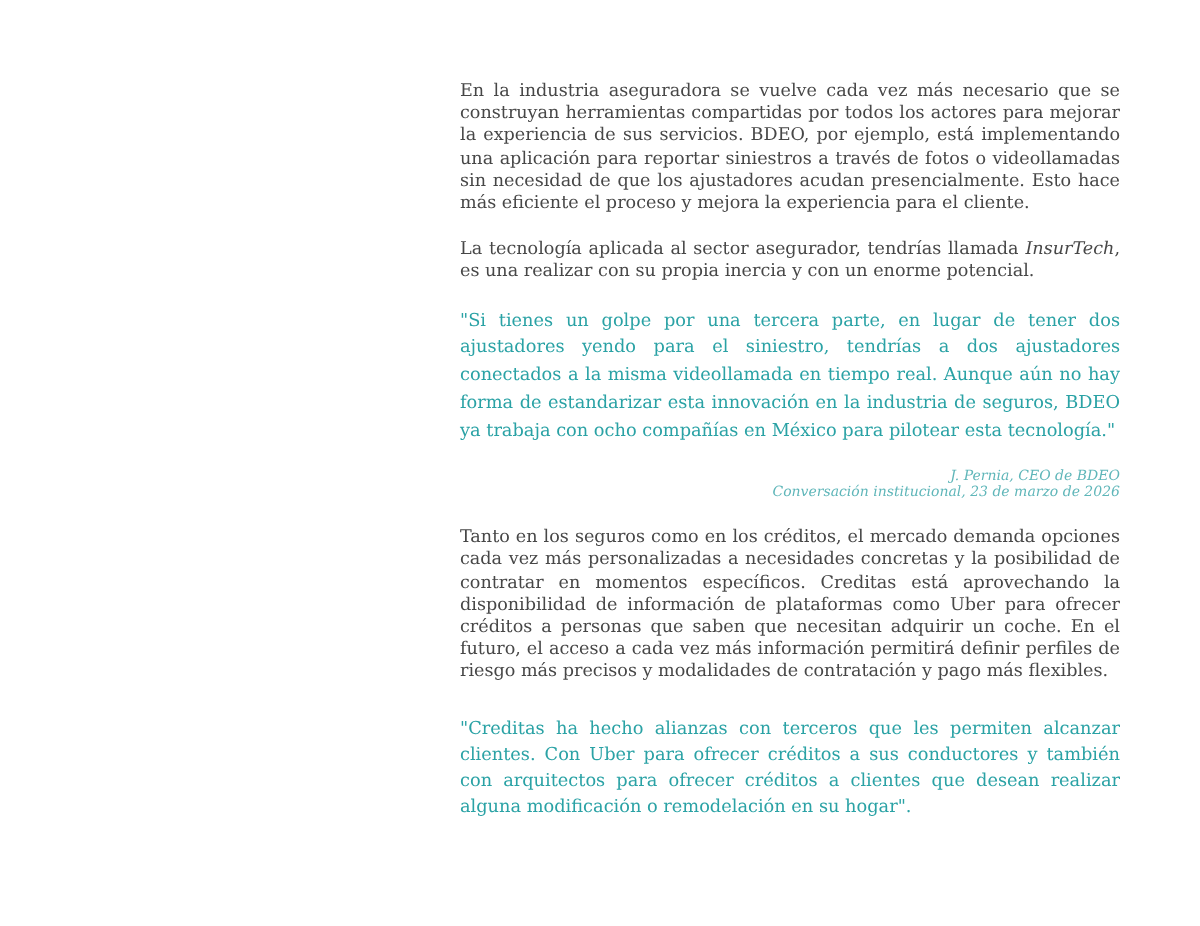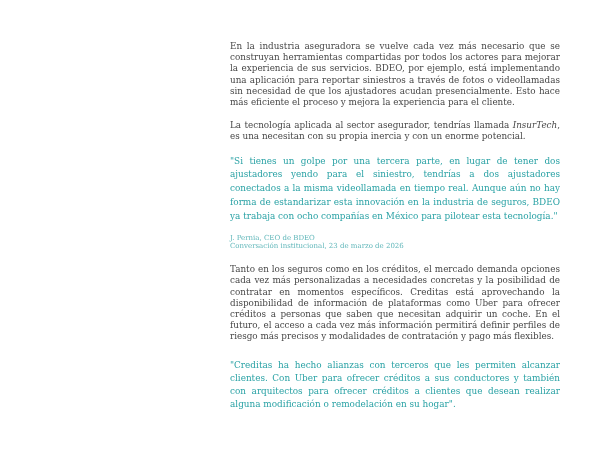--- a/index.html
+++ b/index.html
@@ -39,21 +39,23 @@
     margin: 0 0 10px 0;
   }
   .quote-para.second {
     margin-top: 16px;
     line-height: 13.2px;
   }
   .attribution {
     font-size: 7px;
     line-height: 8.8px;
     color: #5fb6b9;
+    text-align: right;
     margin: 0 0 13px 0;
+    font-style: italic;
   }
   .footer {
     position: absolute;
     right: 0;
     top: 434px;
     height: 22px;
     display: flex;
     align-items: center;
   }
   .footer-title {
@@ -79,21 +81,21 @@
 </style>
 </head>
 <body>
 
 <div class="page">
 
   <div class="content-column">
 
     <p class="body-para">En la industria aseguradora se vuelve cada vez más necesario que se construyan herramientas compartidas por todos los actores para mejorar la experiencia de sus servicios. BDEO, por ejemplo, está implementando una aplicación para reportar siniestros a través de fotos o videollamadas sin necesidad de que los ajustadores acudan presencialmente. Esto hace más eficiente el proceso y mejora la experiencia para el cliente.</p>
 
-    <p class="body-para"><span>La tecnología aplicada al sector asegurador, tendrías llamada </span><span class="italic">InsurTech</span><span>, es una necesitan con su propia inercia y con un enorme potencial.</span></p>
+    <p class="body-para"><span>La tecnología aplicada al sector asegurador, tendrías llamada </span><span class="italic">InsurTech</span><span>, es una realizar con su propia inercia y con un enorme potencial.</span></p>
 
     <p class="quote-para">"Si tienes un golpe por una tercera parte, en lugar de tener dos ajustadores yendo para el siniestro, tendrías a dos ajustadores conectados a la misma videollamada en tiempo real. Aunque aún no hay forma de estandarizar esta innovación en la industria de seguros, BDEO ya trabaja con ocho compañías en México para pilotear esta tecnología."</p>
 
     <p class="attribution"><span>J. Pernia, CEO de BDEO</span><br><span>Conversación institucional, 23 de marzo de 2026</span></p>
 
     <p class="body-para">Tanto en los seguros como en los créditos, el mercado demanda opciones cada vez más personalizadas a necesidades concretas y la posibilidad de contratar en momentos específicos. Creditas está aprovechando la disponibilidad de información de plataformas como Uber para ofrecer créditos a personas que saben que necesitan adquirir un coche. En el futuro, el acceso a cada vez más información permitirá definir perfiles de riesgo más precisos y modalidades de contratación y pago más flexibles.</p>
 
     <p class="quote-para second">"Creditas ha hecho alianzas con terceros que les permiten alcanzar clientes. Con Uber para ofrecer créditos a sus conductores y también con arquitectos para ofrecer créditos a clientes que desean realizar alguna modificación o remodelación en su hogar".</p>
 
     <p class="attribution"><span>S. Furio, eficiente de Creditas</span><br></p>

